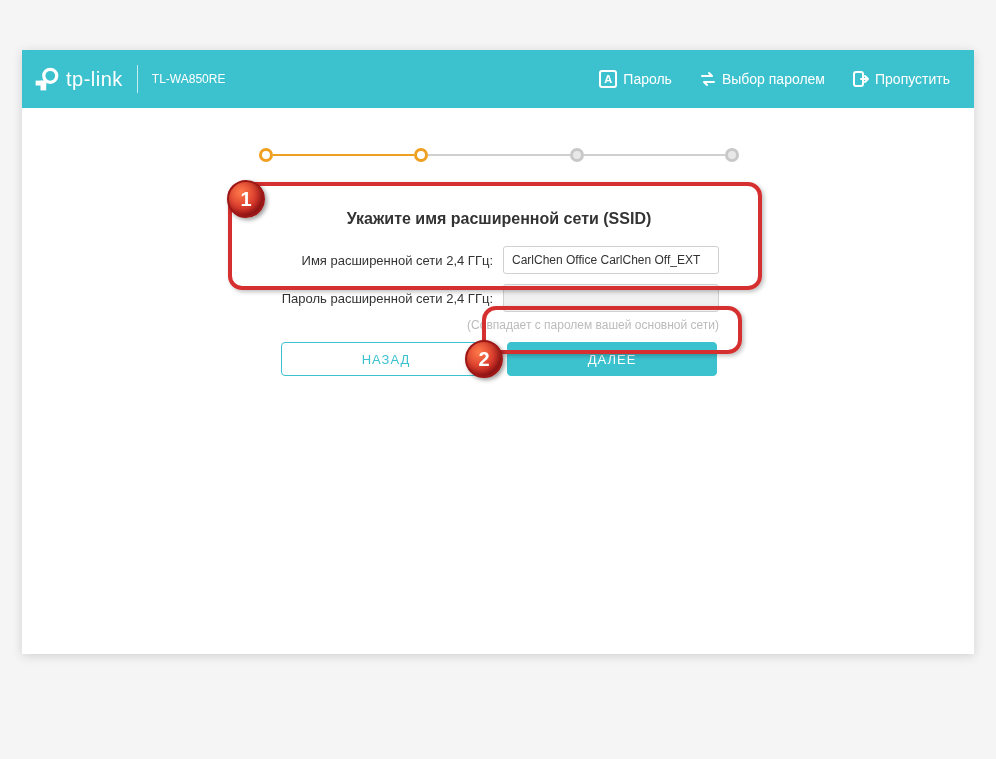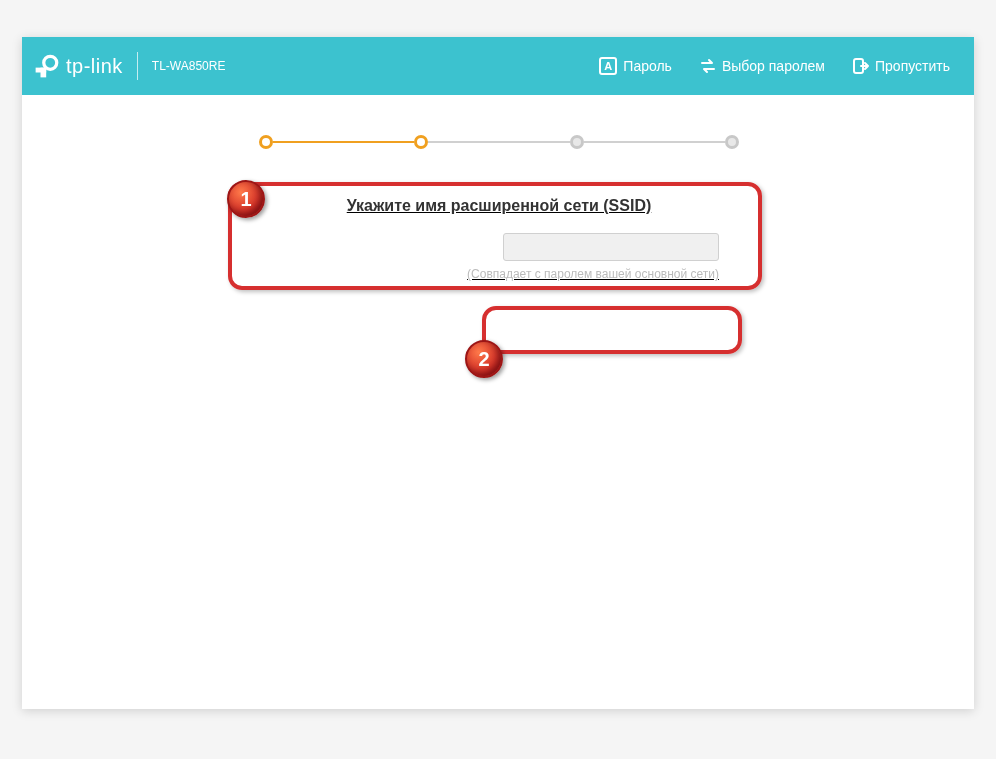--- a/index.html
+++ b/index.html
@@ -6,22 +6,22 @@
   body {
     font-family: Arial, Helvetica, sans-serif;
     background: #f5f5f5;
     width: 996px;
     height: 759px;
     overflow: hidden;
     position: relative;
   }
   .outer {
     position: absolute;
-    left: 22px; top: 37px;
-    width: 952px; height: 672px;
+    left: 22px; top: 50px;
+    width: 952px; height: 604px;
     background: #fff;
     box-shadow: 0 2px 10px rgba(0,0,0,.15);
   }
   .topbar {
     height: 58px;
     background: #3cc2cf;
     display: flex;
     align-items: center;
     color: #fff;
     padding: 0 24px 0 12px;
@@ -63,21 +63,20 @@
     border: 2px solid #fff;
     border-radius: 3px;
     display: flex;
     align-items: center;
     justify-content: center;
     font-size: 11px;
     font-weight: bold;
   }
   .content {
     padding: 30px 0 0 2px;
-    text-decoration: underline;
   }
   .stepper {
     display: flex;
     align-items: center;
     justify-content: center;
     margin: 10px auto 48px auto;
     width: 480px;
   }
   .step-dot {
     width: 14px; height: 14px;
@@ -240,23 +239,32 @@
       <div class="step-dot"></div>
       <div class="step-line inactive"></div>
       <div class="step-dot inactive"></div>
       <div class="step-line inactive"></div>
       <div class="step-dot inactive"></div>
     </div>
 
     <div class="form-area">
       <div class="title">Укажите имя расширенной сети (SSID)</div>
       <div class="row">
+        <label>Имя расширенной сети 2,4 ГГц:</label>
+        <input type="text" value="CarlChen Office CarlChen Off_EXT" style="">
+      </div>
+      <div class="row">
+        <label>Пароль расширенной сети 2,4 ГГц:</label>
         <input type="password" value="" style="">
       </div>
       <div class="hint">(Совпадает с паролем вашей основной сети)</div>
+      <div class="buttons">
+        <div class="btn back">НАЗАД</div>
+        <div class="btn next">ДАЛЕЕ</div>
+      </div>
     </div>
   </div>
 </div>
 
 <div class="hl hl1"></div>
 <div class="hl hl2"></div>
 <div class="badge b1">1</div>
 <div class="badge b2">2</div>
 
 </body></html>

